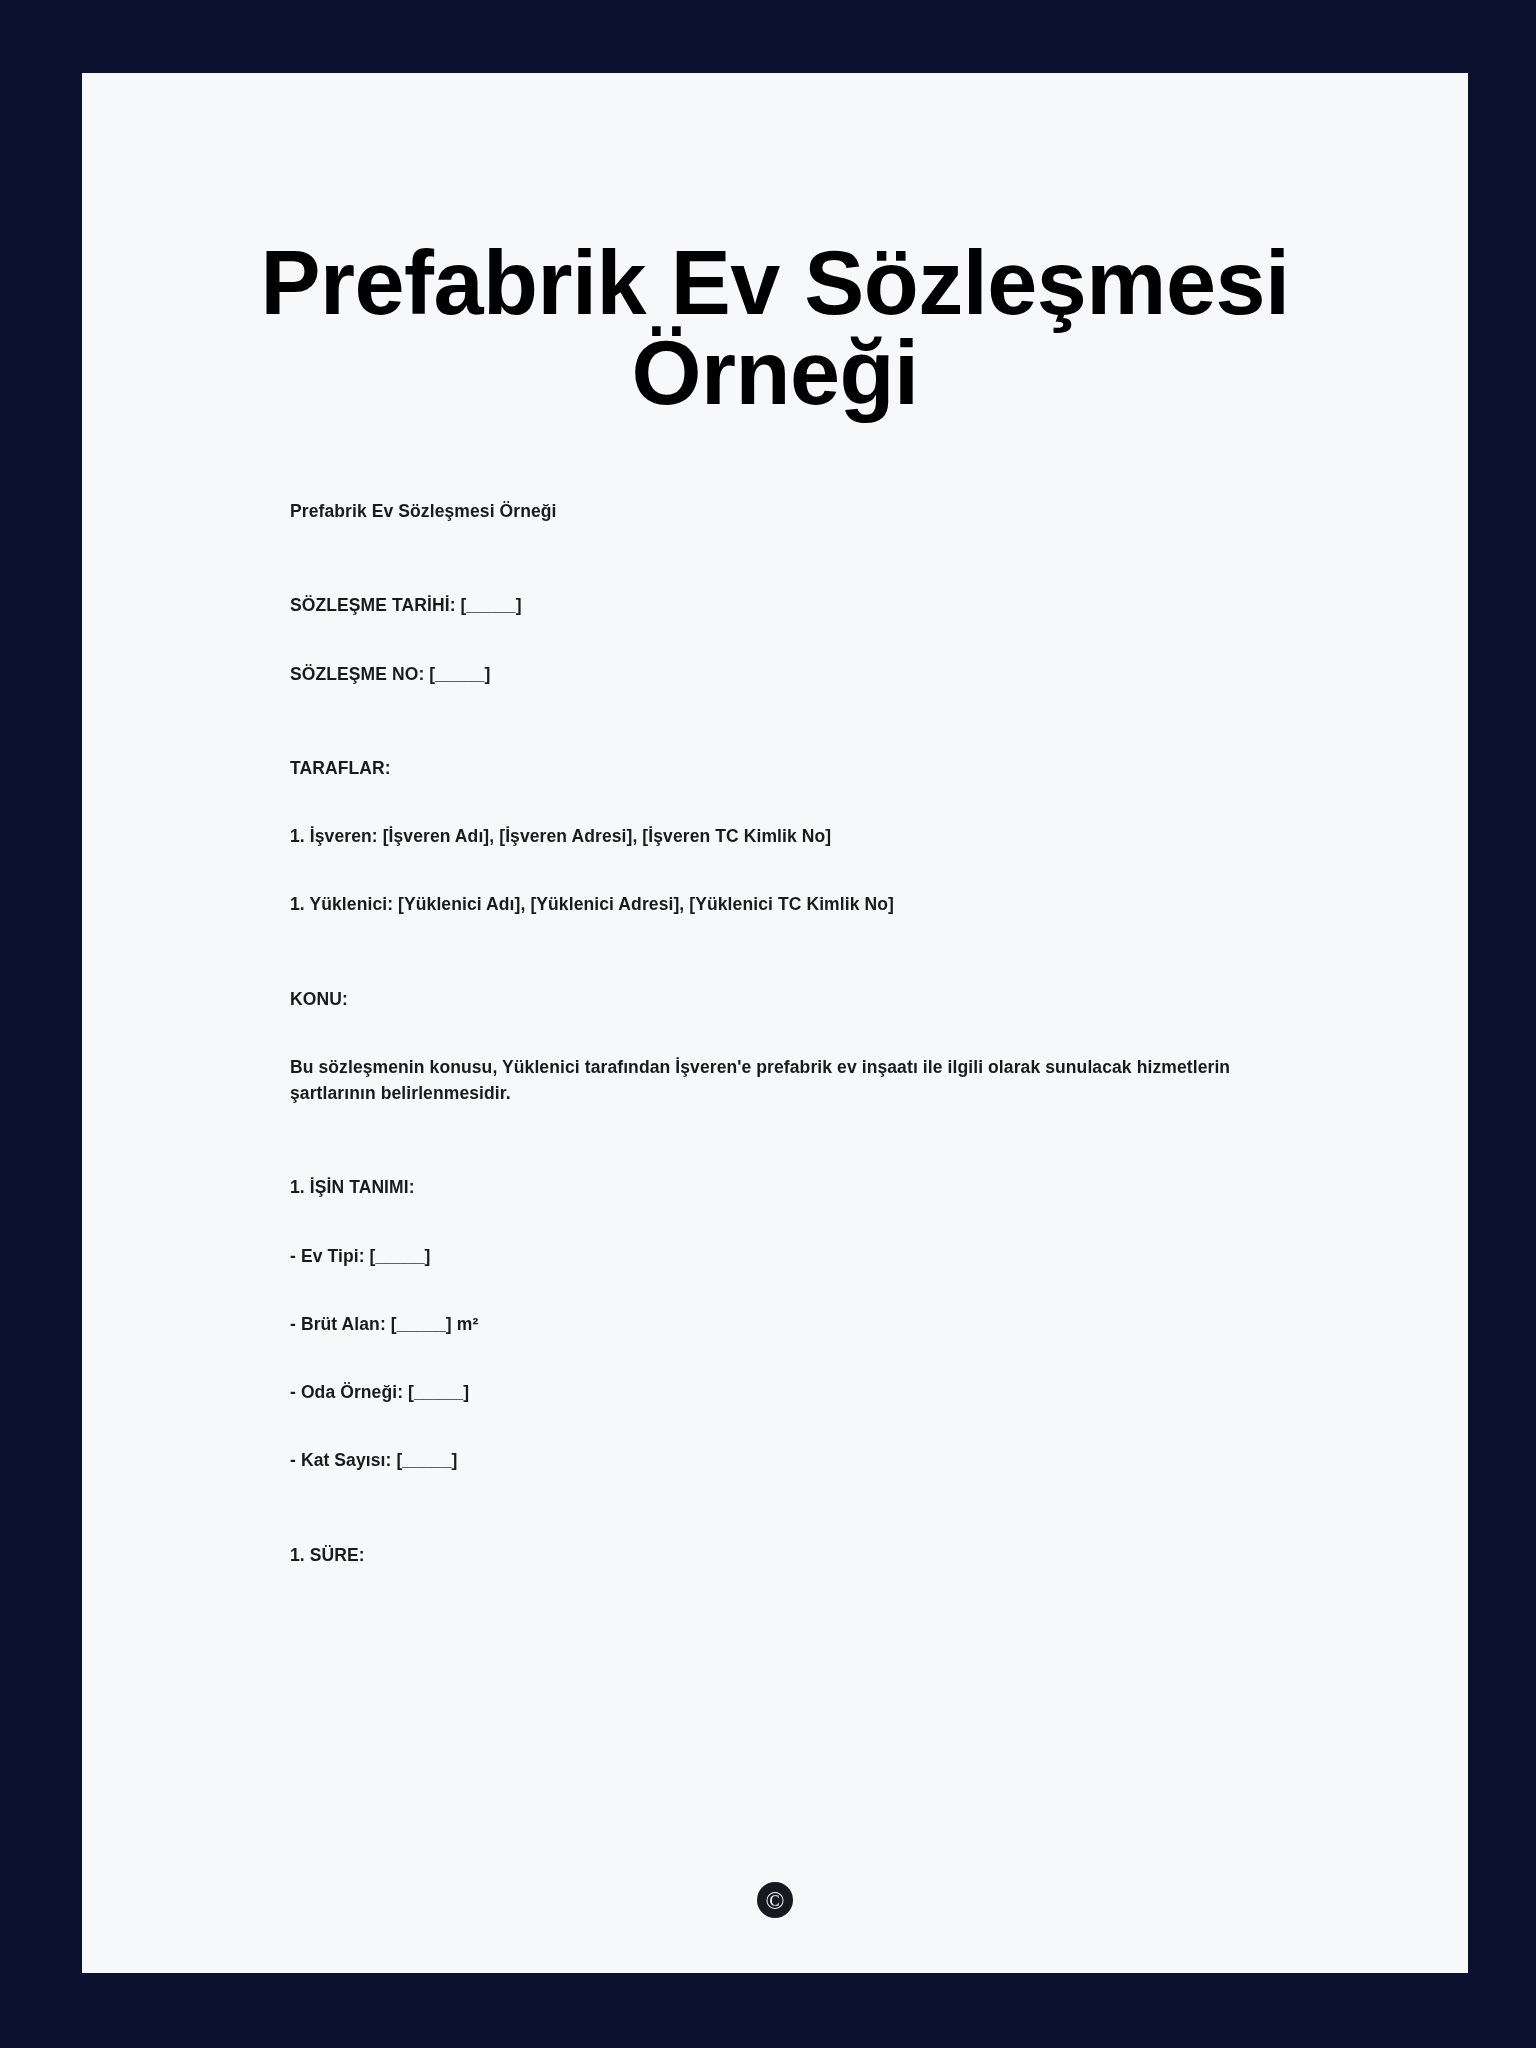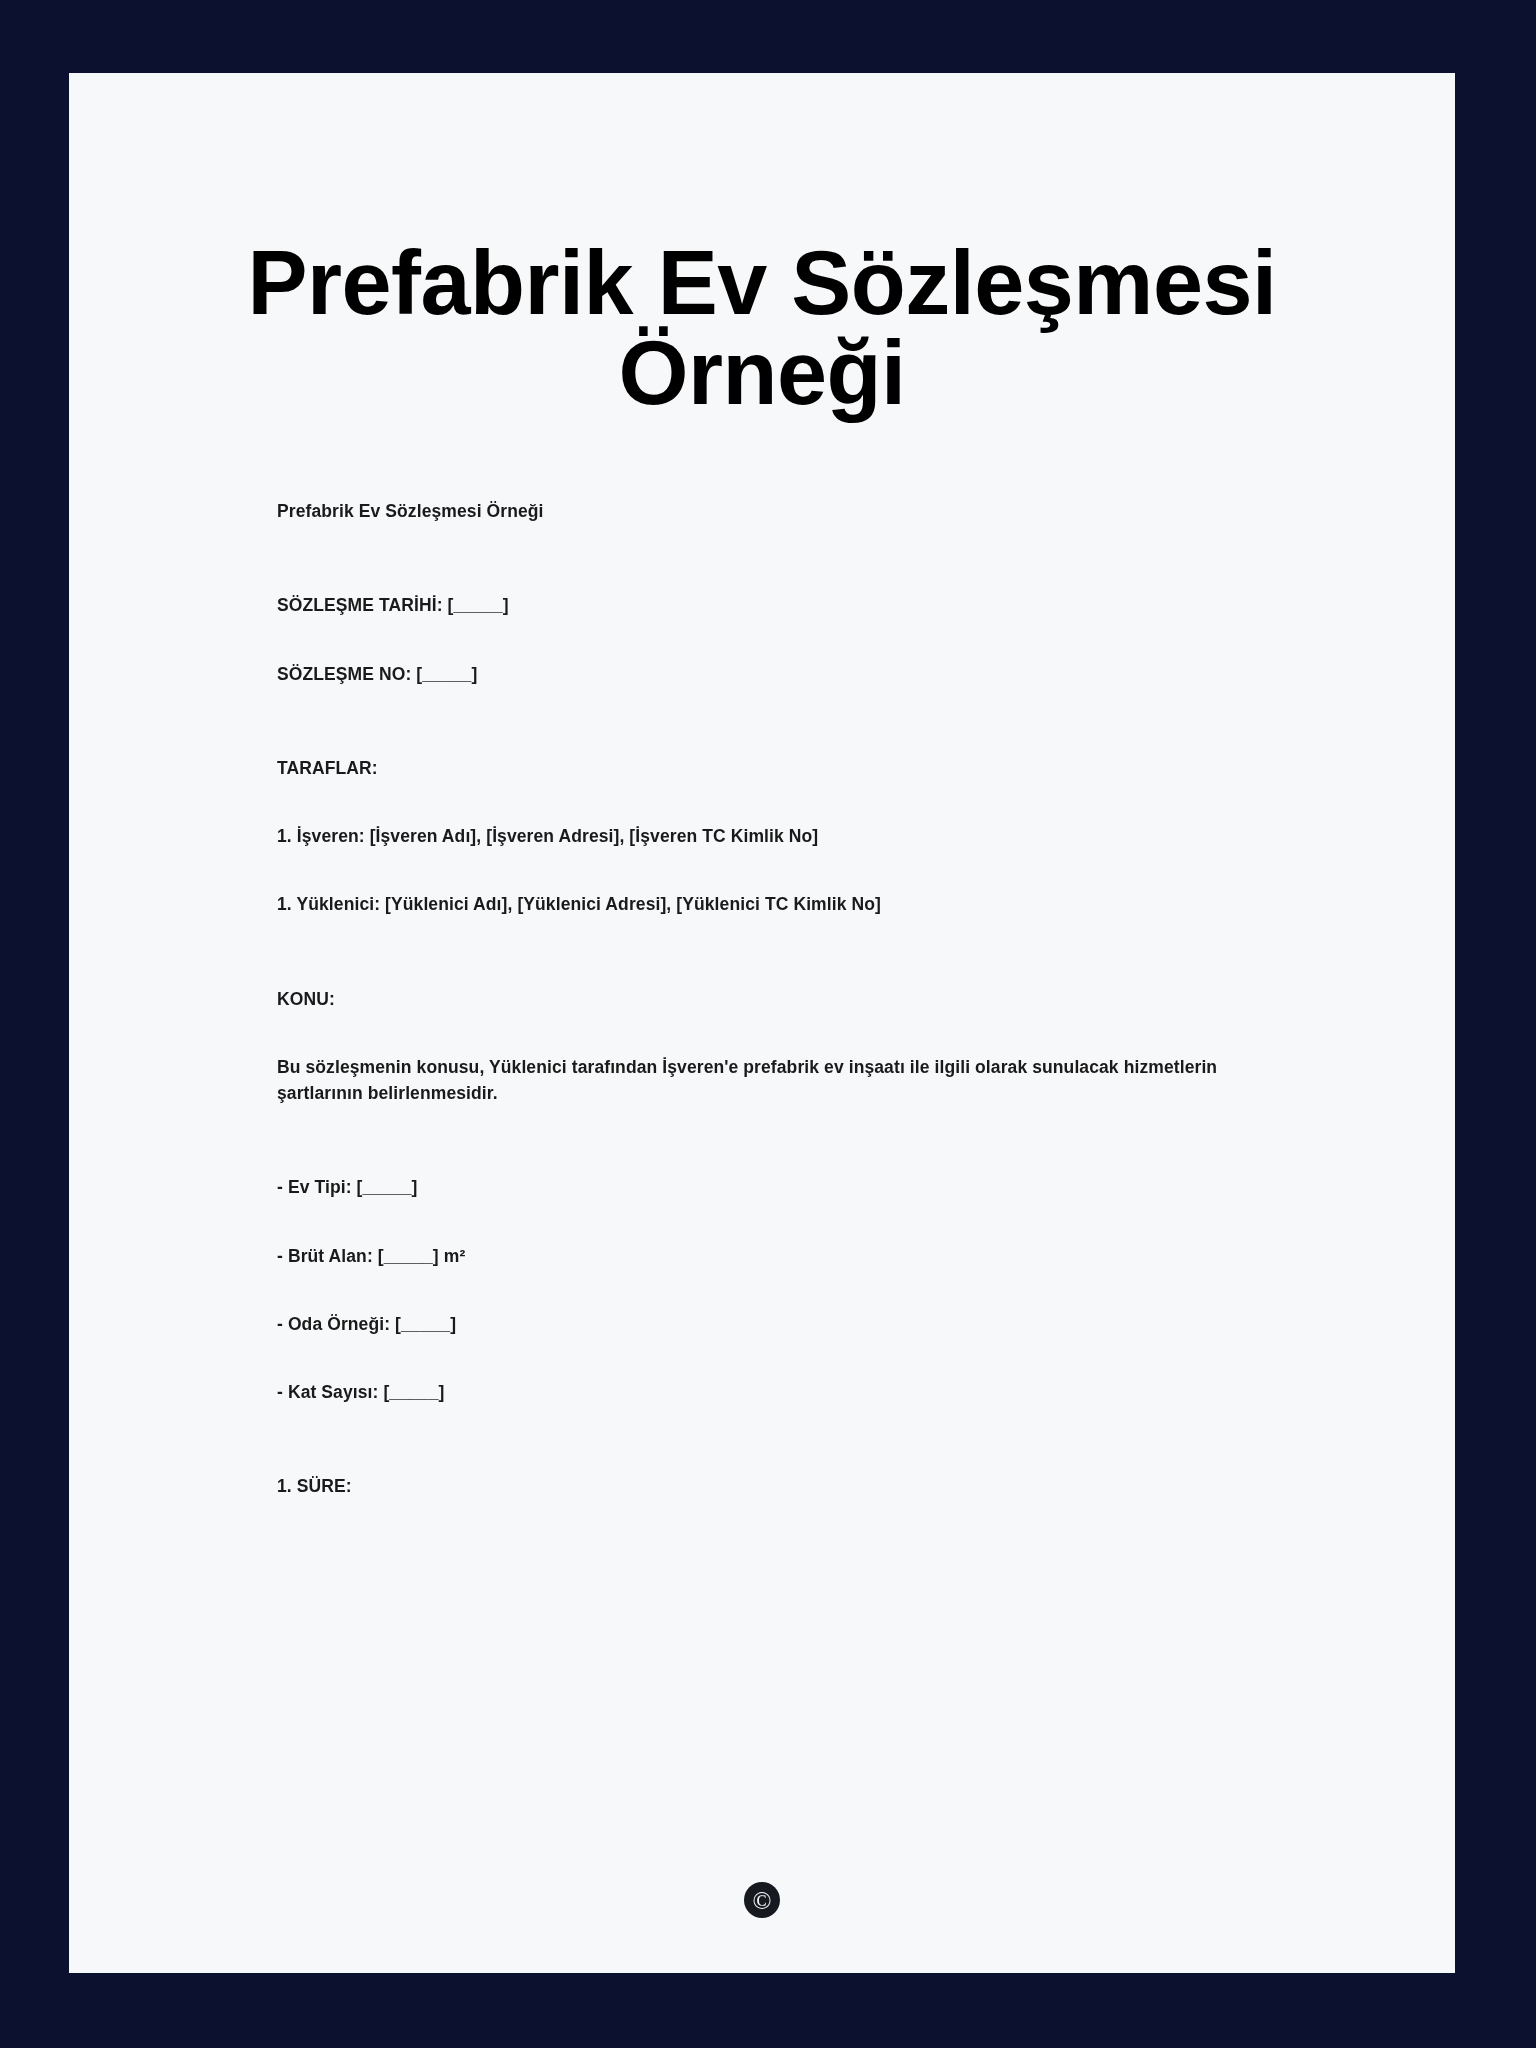--- a/index.html
+++ b/index.html
@@ -9,21 +9,21 @@
   body {
     width: 1536px;
     height: 2048px;
     background: #0d1130;
     font-family: "Liberation Sans", sans-serif;
     -webkit-font-smoothing: antialiased;
   }
 
   .page {
     position: absolute;
-    left: 69px;
+    left: 82px;
     top: 73px;
     width: 1386px;
     height: 1900px;
     background: #f6f8fa;
     box-sizing: border-box;
     overflow: hidden;
   }
 
   .page-title {
     margin: 0;
@@ -114,20 +114,21 @@
     <p class="doc-block">1. Yüklenici: [Yüklenici Adı], [Yüklenici Adresi], [Yüklenici TC Kimlik No]</p>
 
     <div class="spacer-lg"></div>
 
     <p class="doc-block">KONU:</p>
 
     <p class="doc-block para">Bu sözleşmenin konusu, Yüklenici tarafından İşveren'e prefabrik ev inşaatı ile ilgili olarak sunulacak hizmetlerin şartlarının belirlenmesidir.</p>
 
     <div class="spacer-lg"></div>
 
+    <p class="doc-block">1. İŞİN TANIMI:</p>
 
 
     <p class="doc-block">- Ev Tipi: [_____]</p>
 
     <p class="doc-block">- Brüt Alan: [_____] m²</p>
 
     <p class="doc-block">- Oda Örneği: [_____]</p>
 
     <p class="doc-block">- Kat Sayısı: [_____]</p>
 

